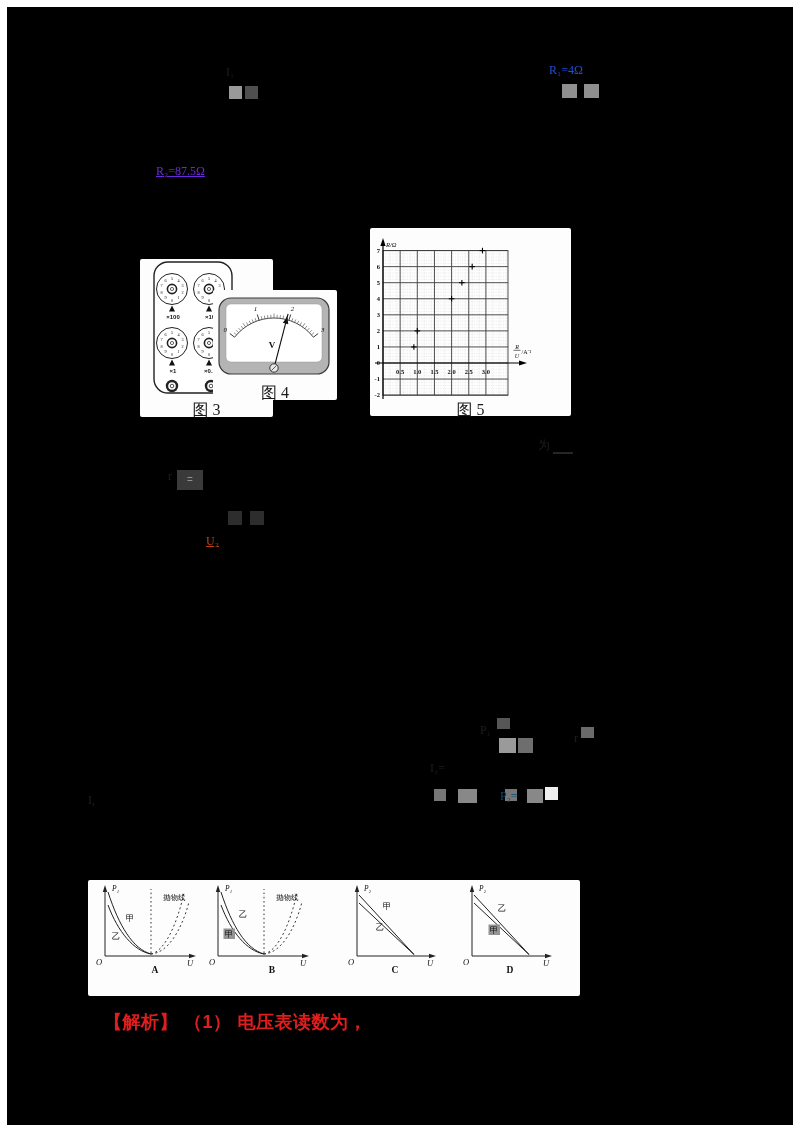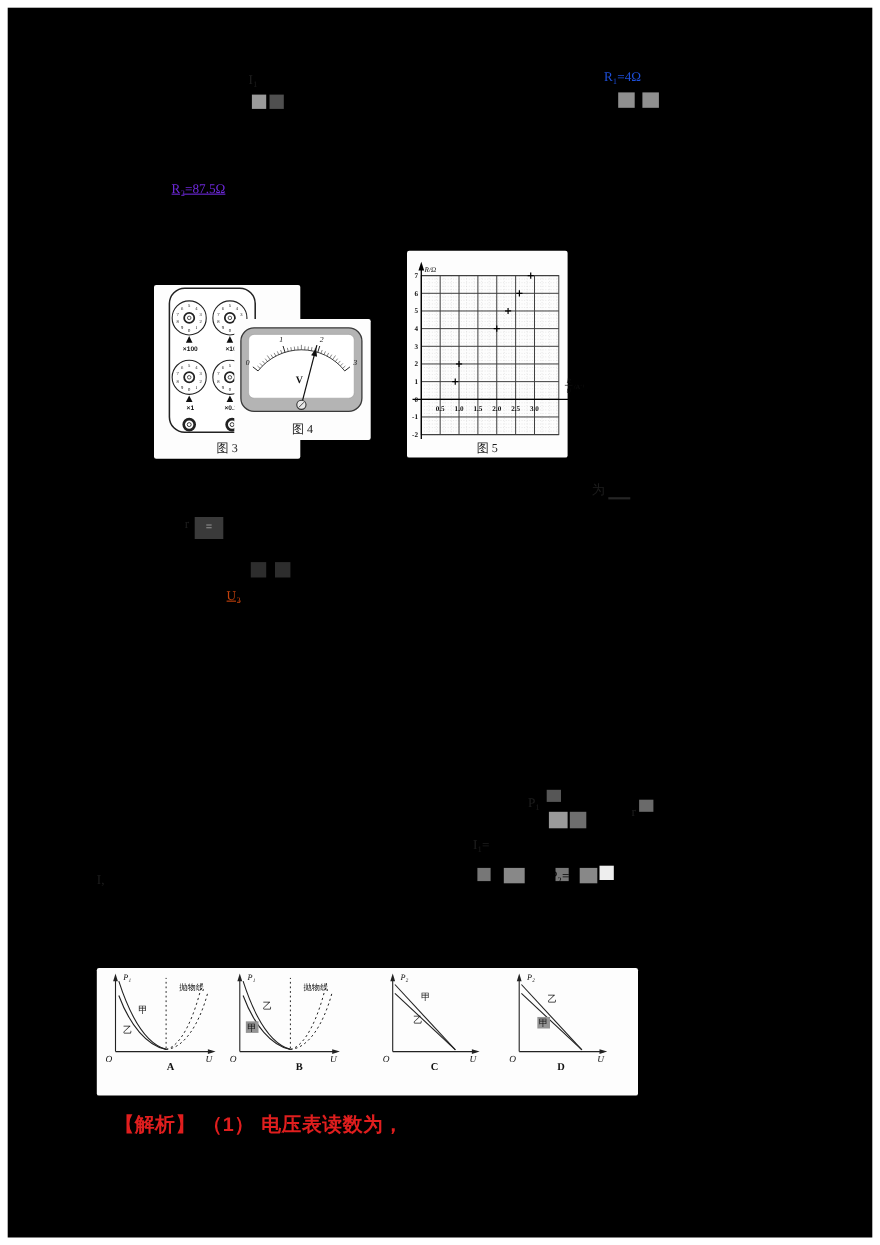--- a/index.html
+++ b/index.html
@@ -2,21 +2,21 @@
 <html><head>
 <meta charset="utf-8">
 <style>
   html,body{margin:0;padding:0;background:#666;}
   .canvas{position:relative;width:800px;height:1132px;background:#fff;overflow:hidden;
           font-family:"Liberation Sans",sans-serif;}
   .doc{position:absolute;left:7px;top:7px;width:786px;height:1118px;background:#000;}
   .layer{position:absolute;left:0;top:0;width:800px;height:1132px;}
   .panel{position:absolute;background:#fdfdfd;border-radius:2px;}
   .caption{position:absolute;left:0;right:0;text-align:center;
-           font-family:"Liberation Serif",serif;font-size:11px;color:#1c1c1c;}
+           font-family:"Liberation Serif",serif;font-size:16px;color:#1c1c1c;}
   .frag{position:absolute;font-size:12px;line-height:1;white-space:nowrap;
         font-family:"Liberation Serif",serif;}
   .fragbox{position:absolute;font-size:10px;line-height:1;text-align:center;}
   .analysis{position:absolute;left:104px;top:1010px;font-size:18px;font-weight:bold;
             letter-spacing:0.5px;white-space:nowrap;}
   .analysis span{margin-right:6px;}
   svg{display:block;}
 </style>
 </head>
 <body>
@@ -47,21 +47,21 @@
         <span class="frag" style="left: 480px; top: 724px; color: rgb(30, 30, 30);">P₁</span>
         <div class="fragbox" style="left: 581px; top: 727px; width: 13px; height: 11px; background: rgb(106, 106, 106);"></div>
         <span class="frag" style="left: 574px; top: 732px; color: rgb(30, 30, 30);">r</span>
         <span class="frag" style="left: 88px; top: 794px; color: rgb(30, 30, 30);">I,</span>
         <div class="fragbox" style="left: 434px; top: 789px; width: 12px; height: 12px; background: rgb(119, 119, 119);"></div>
         <div class="fragbox" style="left: 458px; top: 789px; width: 19px; height: 14px; background: rgb(136, 136, 136);"></div>
         <span class="frag" style="left: 430px; top: 762px; color: rgb(30, 30, 30);">I₁=</span>
         <div class="fragbox" style="left: 505px; top: 789px; width: 12px; height: 12px; background: rgb(119, 119, 119);"></div>
         <div class="fragbox" style="left: 527px; top: 789px; width: 16px; height: 14px; background: rgb(136, 136, 136);"></div>
         <div class="fragbox" style="left: 545px; top: 787px; width: 13px; height: 13px; background: rgb(238, 238, 238);"></div>
-        <span class="frag" style="left: 500px; top: 790px; color: #000000;">P₂=</span>
+        <span class="frag" style="left: 500px; top: 790px; color: #0c4a6e;">P₂=</span>
       </div>
 
     <div class="panel" style="left:96px;top:259px;width:133px;height:158px;margin-left:44px;">
       <svg id="fig3-svg" width="112" height="140" viewBox="0 0 112 140">
           <rect x="14" y="3" width="78" height="131" rx="14" fill="#fff" stroke="#222" stroke-width="1.4"></rect>
           <g>
             <circle cx="32" cy="30" r="15.5" fill="#fff" stroke="#222" stroke-width="1"></circle>
             <text x="32" y="42.5" font-size="4.2" text-anchor="middle" fill="#111" font-family="&quot;Liberation Serif&quot;,serif">0</text>
             <text x="38.4656377752172" y="40.39918693812442" font-size="4.2" text-anchor="middle" fill="#111" font-family="&quot;Liberation Serif&quot;,serif">1</text>
             <text x="42.46162167924669" y="34.89918693812442" font-size="4.2" text-anchor="middle" fill="#111" font-family="&quot;Liberation Serif&quot;,serif">2</text>
@@ -184,21 +184,21 @@
           <g>
             <line x1="61" y1="78" x2="75.07804767158467" y2="23.798444913853352" stroke="#111" stroke-width="1.1"></line>
             <polygon points="69.82449501483696,32.854365795426936 75.26058736527473,34.26630992018434 74.3238665463212,26.70209965061121" fill="#111"></polygon>
           </g>
           <circle cx="61" cy="78" r="4.2" fill="#e8e8e8" stroke="#333" stroke-width="1"></circle>
           <line x1="58.6" y1="80.4" x2="63.4" y2="75.6" stroke="#333" stroke-width="0.8"></line>
         </svg>
       <div class="caption" style="top:93px;">图 4</div>
     </div>
 
-    <div class="panel" style="left:370px;top:228px;width:146px;height:188px;">
+    <div class="panel" style="left:370px;top:228px;width:201px;height:188px;">
       <svg id="fig5-svg" width="173" height="172" viewBox="0 0 173 172">
           <g>
             <line x1="13" y1="22.580000000000013" x2="13" y2="167.12" stroke="#c6c6c6" stroke-width="0.4" stroke-dasharray="0.8,1.6"></line>
             <line x1="19.86" y1="22.580000000000013" x2="19.86" y2="167.12" stroke="#c6c6c6" stroke-width="0.4" stroke-dasharray="0.8,1.6"></line>
             <line x1="26.72" y1="22.580000000000013" x2="26.72" y2="167.12" stroke="#c6c6c6" stroke-width="0.4" stroke-dasharray="0.8,1.6"></line>
             <line x1="33.58" y1="22.580000000000013" x2="33.58" y2="167.12" stroke="#c6c6c6" stroke-width="0.4" stroke-dasharray="0.8,1.6"></line>
             <line x1="40.44" y1="22.580000000000013" x2="40.44" y2="167.12" stroke="#c6c6c6" stroke-width="0.4" stroke-dasharray="0.8,1.6"></line>
             <line x1="47.3" y1="22.580000000000013" x2="47.3" y2="167.12" stroke="#c6c6c6" stroke-width="0.4" stroke-dasharray="0.8,1.6"></line>
             <line x1="54.16" y1="22.580000000000013" x2="54.16" y2="167.12" stroke="#c6c6c6" stroke-width="0.4" stroke-dasharray="0.8,1.6"></line>
             <line x1="61.019999999999996" y1="22.580000000000013" x2="61.019999999999996" y2="167.12" stroke="#c6c6c6" stroke-width="0.4" stroke-dasharray="0.8,1.6"></line>

